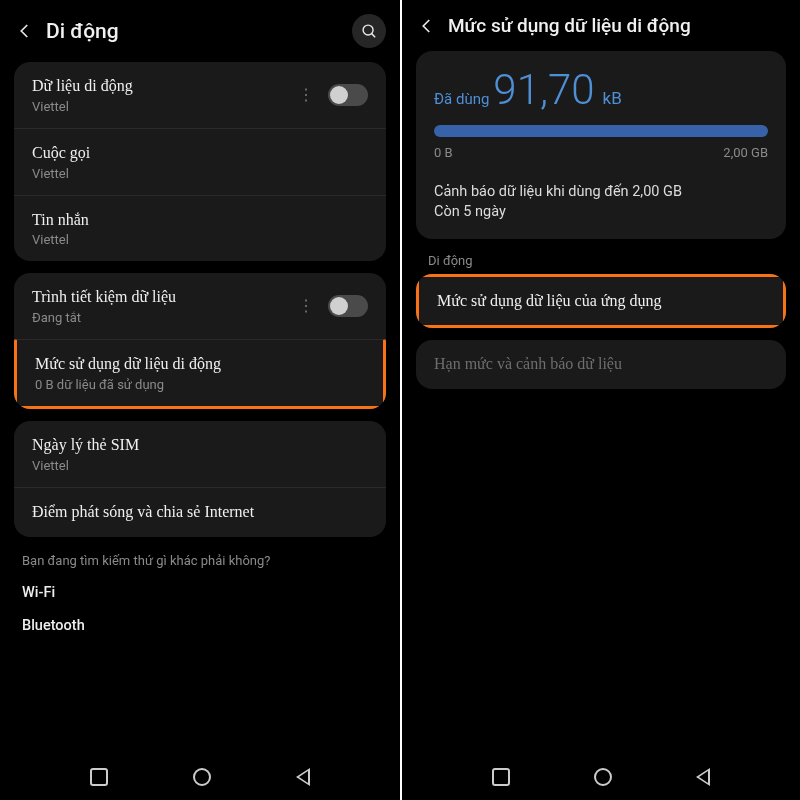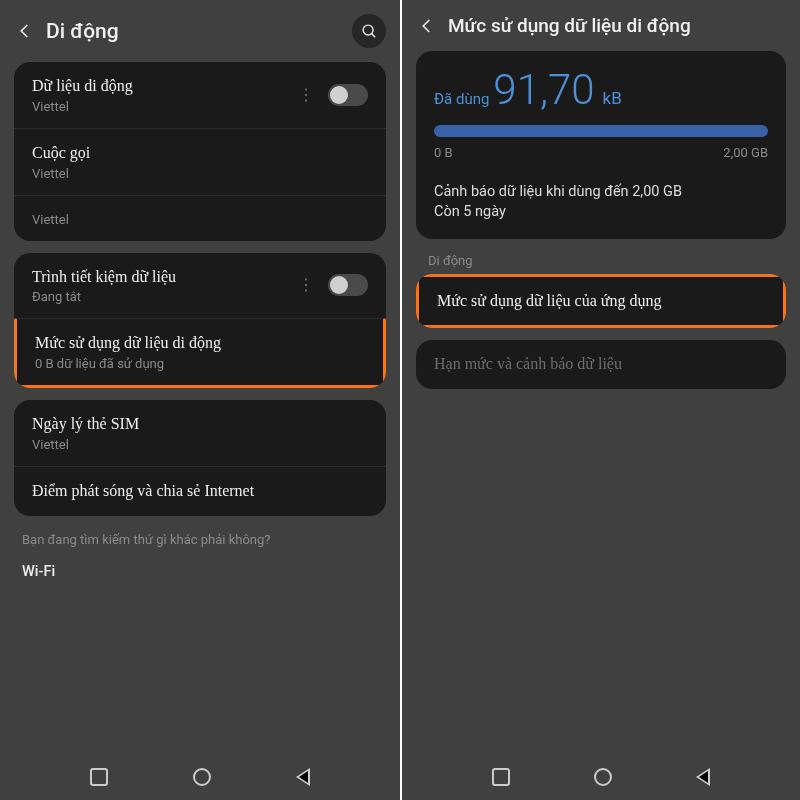--- a/index.html
+++ b/index.html
@@ -7,21 +7,21 @@
     background: #fff;
     width: 800px;
     height: 800px;
     display: flex;
     font-family: -apple-system, Roboto, "Segoe UI", sans-serif;
     color: #e8e8e8;
   }
   .phone {
     width: 400px;
     height: 800px;
-    background: #404040;
+    background: #000000;
     padding: 6px 8px;
     display: flex;
     flex-direction: column;
     position: relative;
   }
   .phone + .phone { border-left: 2px solid #fff; }
   .header {
     display: flex;
     align-items: center;
     padding: 8px 6px 14px 6px;
@@ -158,20 +158,21 @@
       <div class="toggle"></div>
     </div>
     <div class="row">
       <div class="row-text">
         <div class="row-title">Cuộc gọi</div>
         <div class="row-sub">Viettel</div>
       </div>
     </div>
     <div class="row">
       <div class="row-text">
+        <div class="row-title">Tin nhắn</div>
         <div class="row-sub">Viettel</div>
       </div>
     </div>
   </div>
 
   <div class="card">
     <div class="row">
       <div class="row-text">
         <div class="row-title">Trình tiết kiệm dữ liệu</div>
         <div class="row-sub">Đang tắt</div>
@@ -196,20 +197,21 @@
     </div>
     <div class="row">
       <div class="row-text">
         <div class="row-title">Điểm phát sóng và chia sẻ Internet</div>
       </div>
     </div>
   </div>
 
   <div class="footer-hint">Bạn đang tìm kiếm thứ gì khác phải không?</div>
   <div class="footer-link">Wi-Fi</div>
+  <div class="footer-link">Bluetooth</div>
 
   <div class="navbar">
     <div class="nav-shape nav-square"></div>
     <div class="nav-shape nav-circle"></div>
     <div class="nav-back"></div>
   </div>
 </div>
 
 <div class="phone">
   <div class="header">

